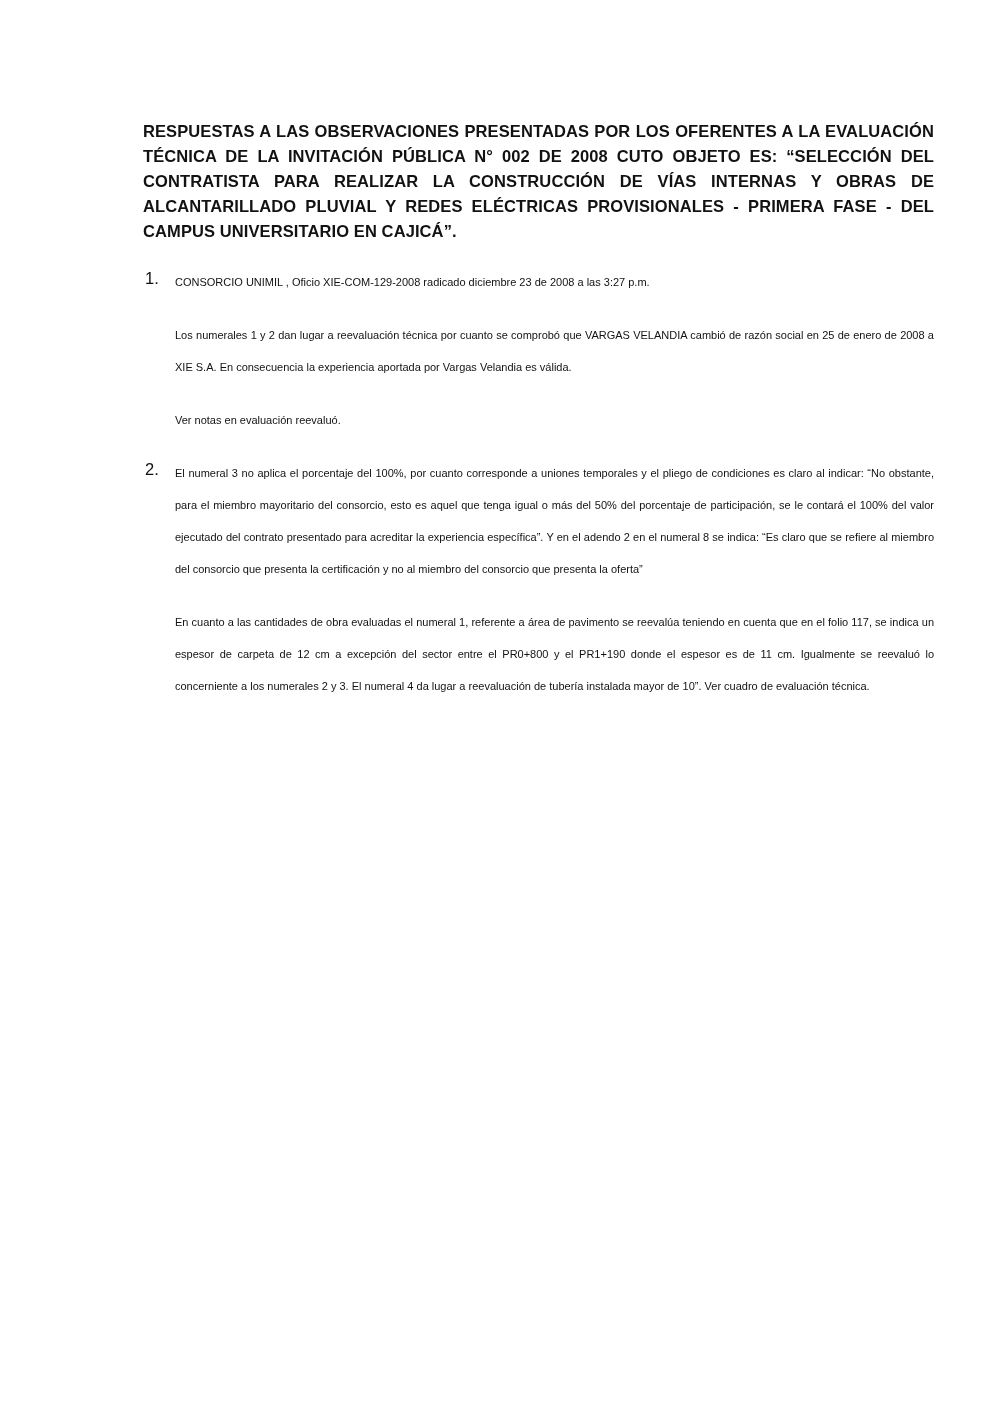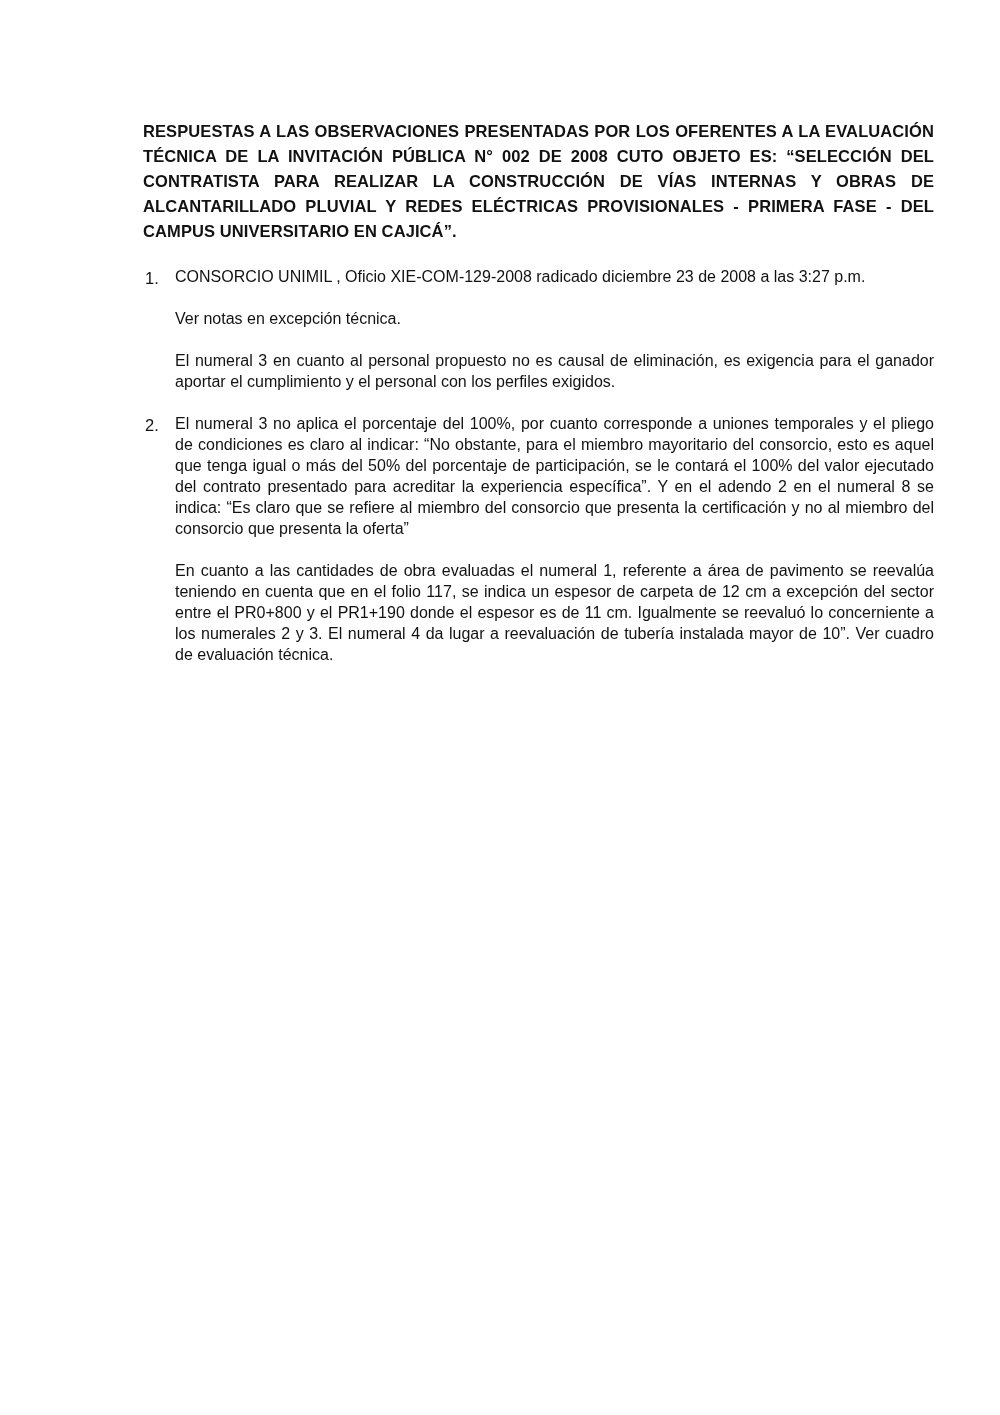--- a/index.html
+++ b/index.html
@@ -38,40 +38,40 @@
   }
   .item-number {
     position: absolute;
     left: 2px;
     top: 0;
     font-size: 16.5px;
     line-height: 25px;
   }
   .item-heading,
   .body-paragraph {
-    font-size: 16px;
-    line-height: 21px;
+    font-size: 11px;
+    line-height: 32px;
     text-align: justify;
     text-justify: inter-word;
     margin: 0 0 21px 0;
   }
 </style>
 </head>
 <body>
 
 <div class="page">
 
   <h1 class="doc-title">RESPUESTAS A LAS OBSERVACIONES PRESENTADAS POR LOS OFERENTES A LA EVALUACIÓN TÉCNICA DE LA INVITACIÓN PÚBLICA N° 002 DE 2008 CUTO OBJETO ES: “SELECCIÓN DEL CONTRATISTA PARA REALIZAR LA CONSTRUCCIÓN DE VÍAS INTERNAS Y OBRAS DE ALCANTARILLADO PLUVIAL Y REDES ELÉCTRICAS PROVISIONALES - PRIMERA FASE - DEL CAMPUS UNIVERSITARIO EN CAJICÁ”.</h1>
 
   <div class="list-item">
     <span class="item-number">1.</span>
     <div class="item-body">
       <p class="item-heading">CONSORCIO UNIMIL , Oficio XIE-COM-129-2008 radicado diciembre 23 de 2008 a las 3:27 p.m.</p>
-      <p class="body-paragraph">Ver notas en excepción técnica.</p>
-      <p class="body-paragraph">El numeral 3 en cuanto al personal propuesto no es causal de eliminación, es exigencia para el ganador aportar el cumplimiento y el personal con los perfiles exigidos.</p>
+      <p class="body-paragraph">Los numerales 1 y 2 dan lugar a reevaluación técnica por cuanto se comprobó que VARGAS VELANDIA cambió de razón social en 25 de enero de 2008 a XIE S.A. En consecuencia la experiencia aportada por Vargas Velandia es válida.</p>
+      <p class="body-paragraph">Ver notas en evaluación reevaluó.</p>
     </div>
   </div>
 
   <div class="list-item">
     <span class="item-number">2.</span>
     <div class="item-body">
       <p class="body-paragraph">El numeral 3 no aplica el porcentaje del 100%, por cuanto corresponde a uniones temporales y el pliego de condiciones es claro al indicar: “No obstante, para el miembro mayoritario del consorcio, esto es aquel que tenga igual o más del 50% del porcentaje de participación, se le contará el 100% del valor ejecutado del contrato presentado para acreditar la experiencia específica”. Y en el adendo 2 en el numeral 8 se indica: “Es claro que se refiere al miembro del consorcio que presenta la certificación y no al miembro del consorcio que presenta la oferta”</p>
       <p class="body-paragraph">En cuanto a las cantidades de obra evaluadas el numeral 1, referente a área de pavimento se reevalúa teniendo en cuenta que en el folio 117, se indica un espesor de carpeta de 12 cm a excepción del sector entre el PR0+800 y el PR1+190 donde el espesor es de 11 cm. Igualmente se reevaluó lo concerniente a los numerales 2 y 3. El numeral 4 da lugar a reevaluación de tubería instalada mayor de 10”. Ver cuadro de evaluación técnica.</p>
     </div>
   </div>

